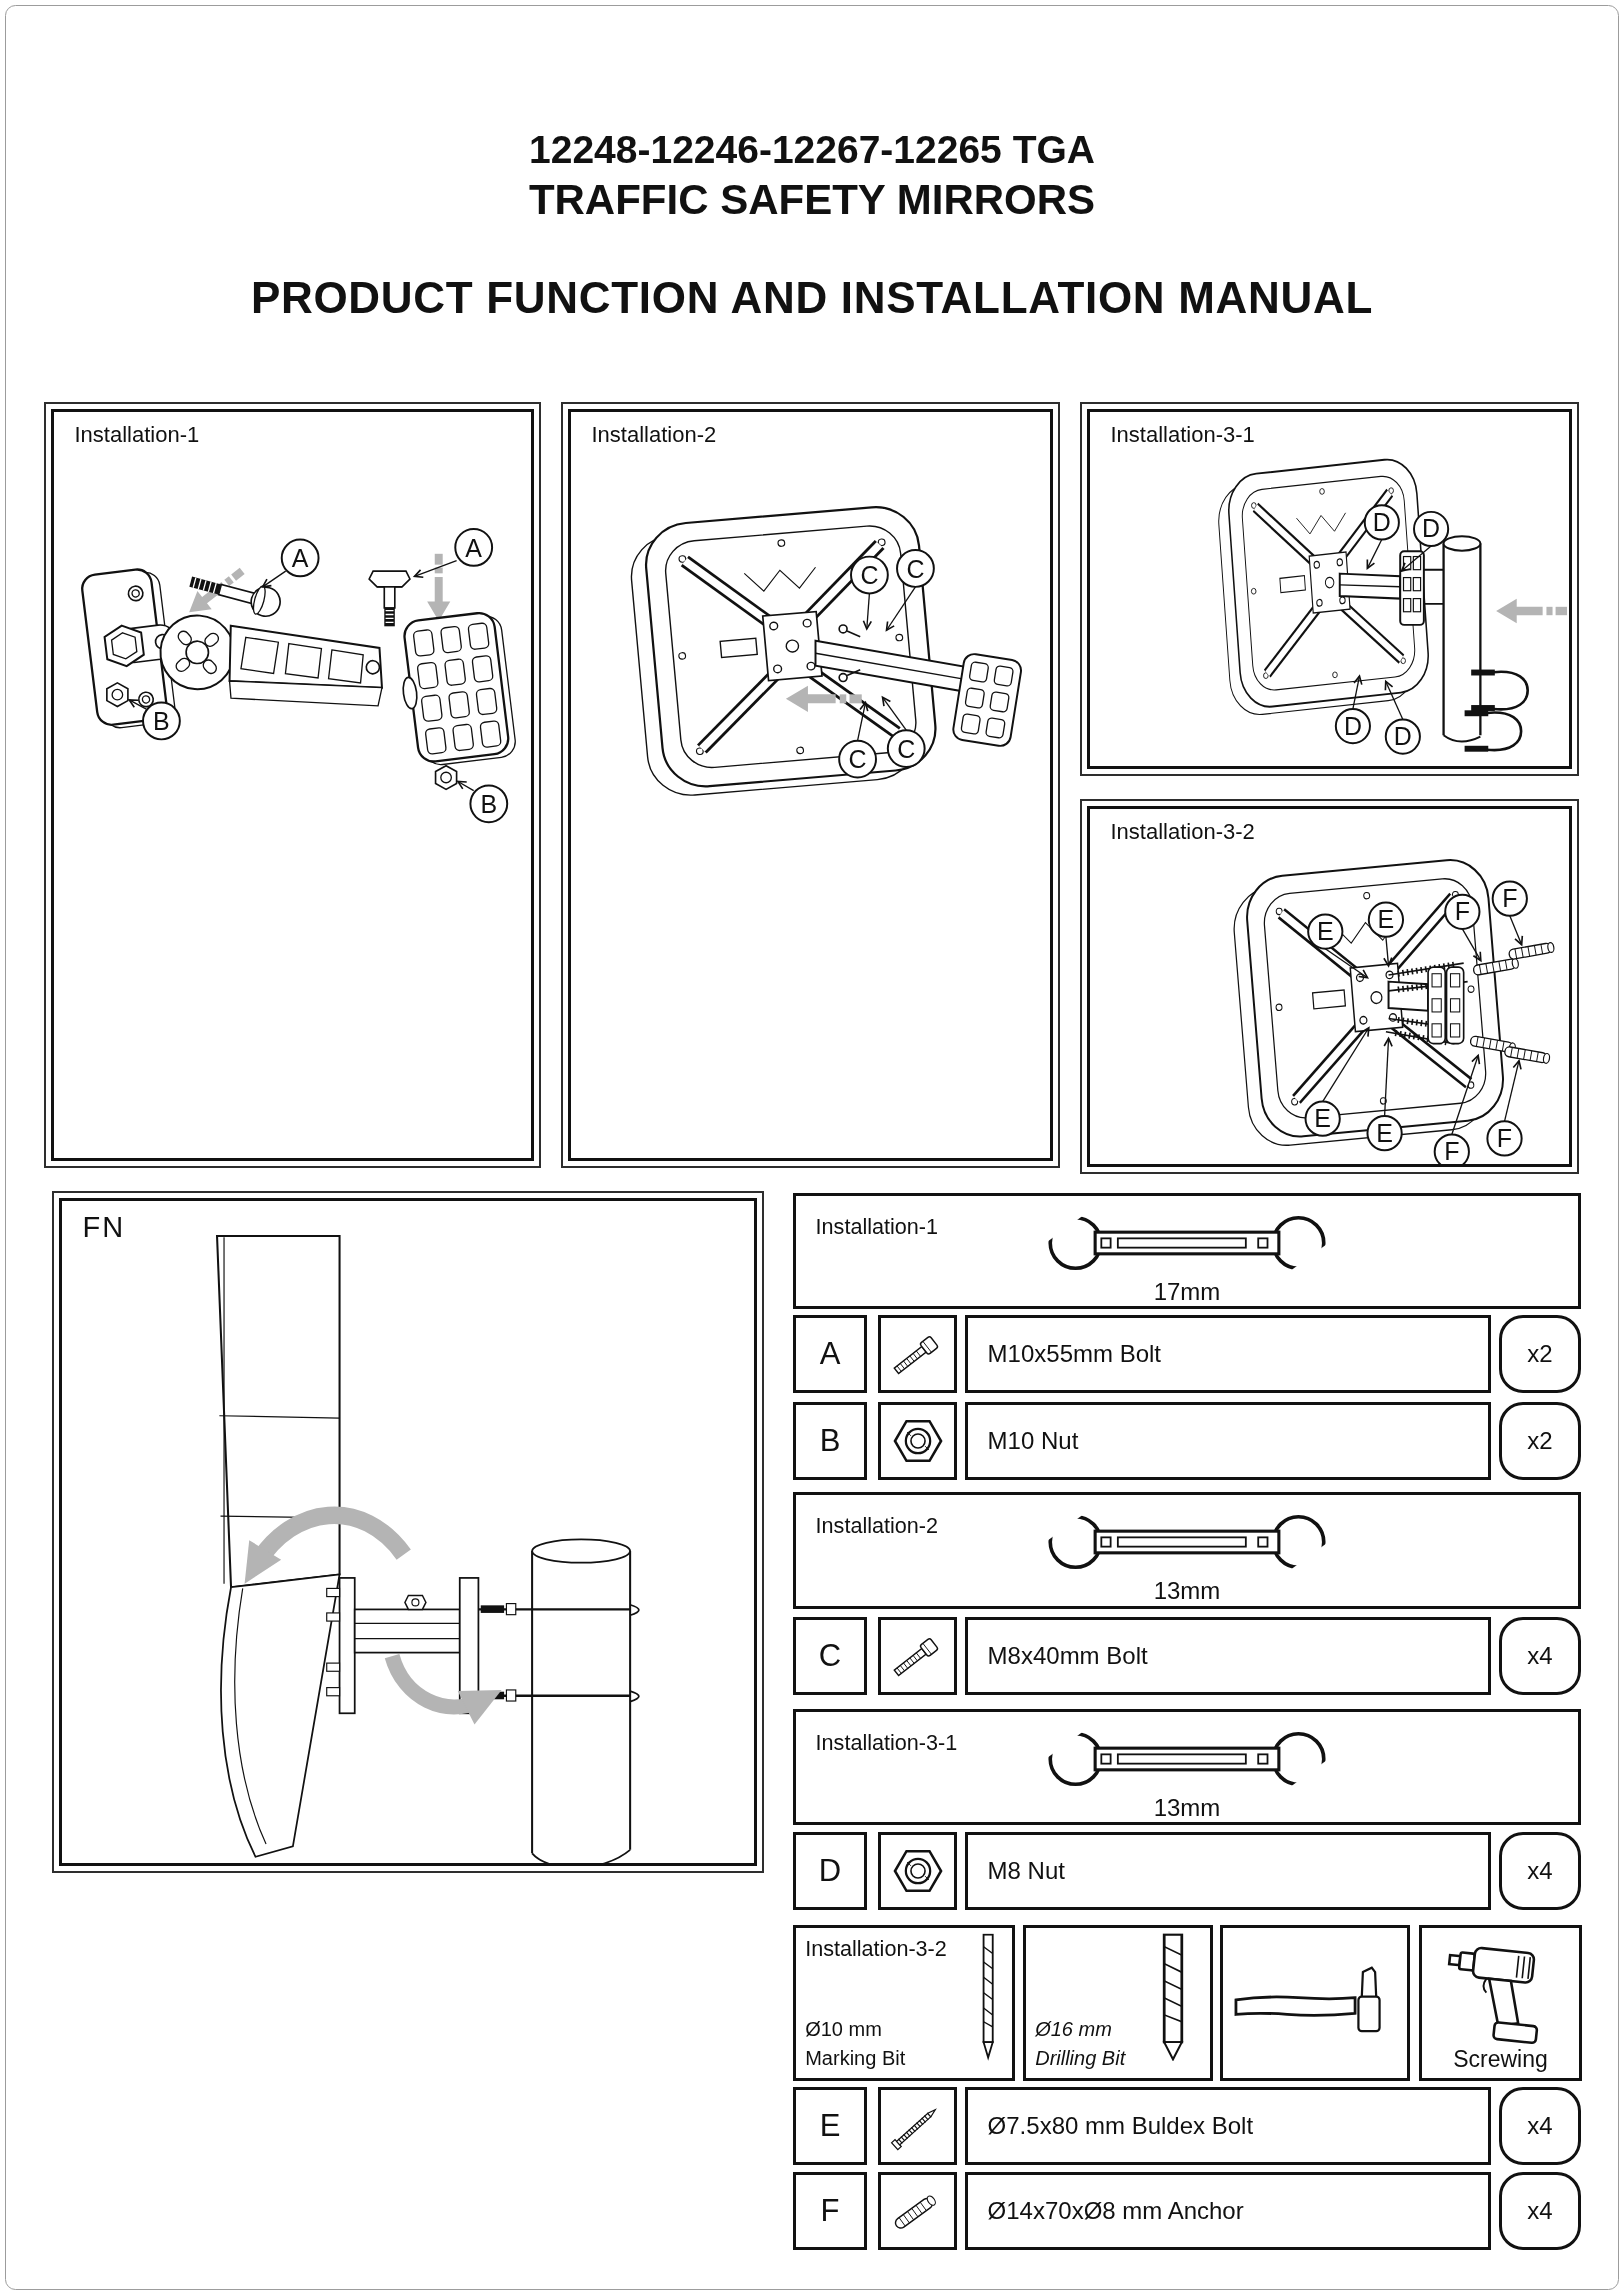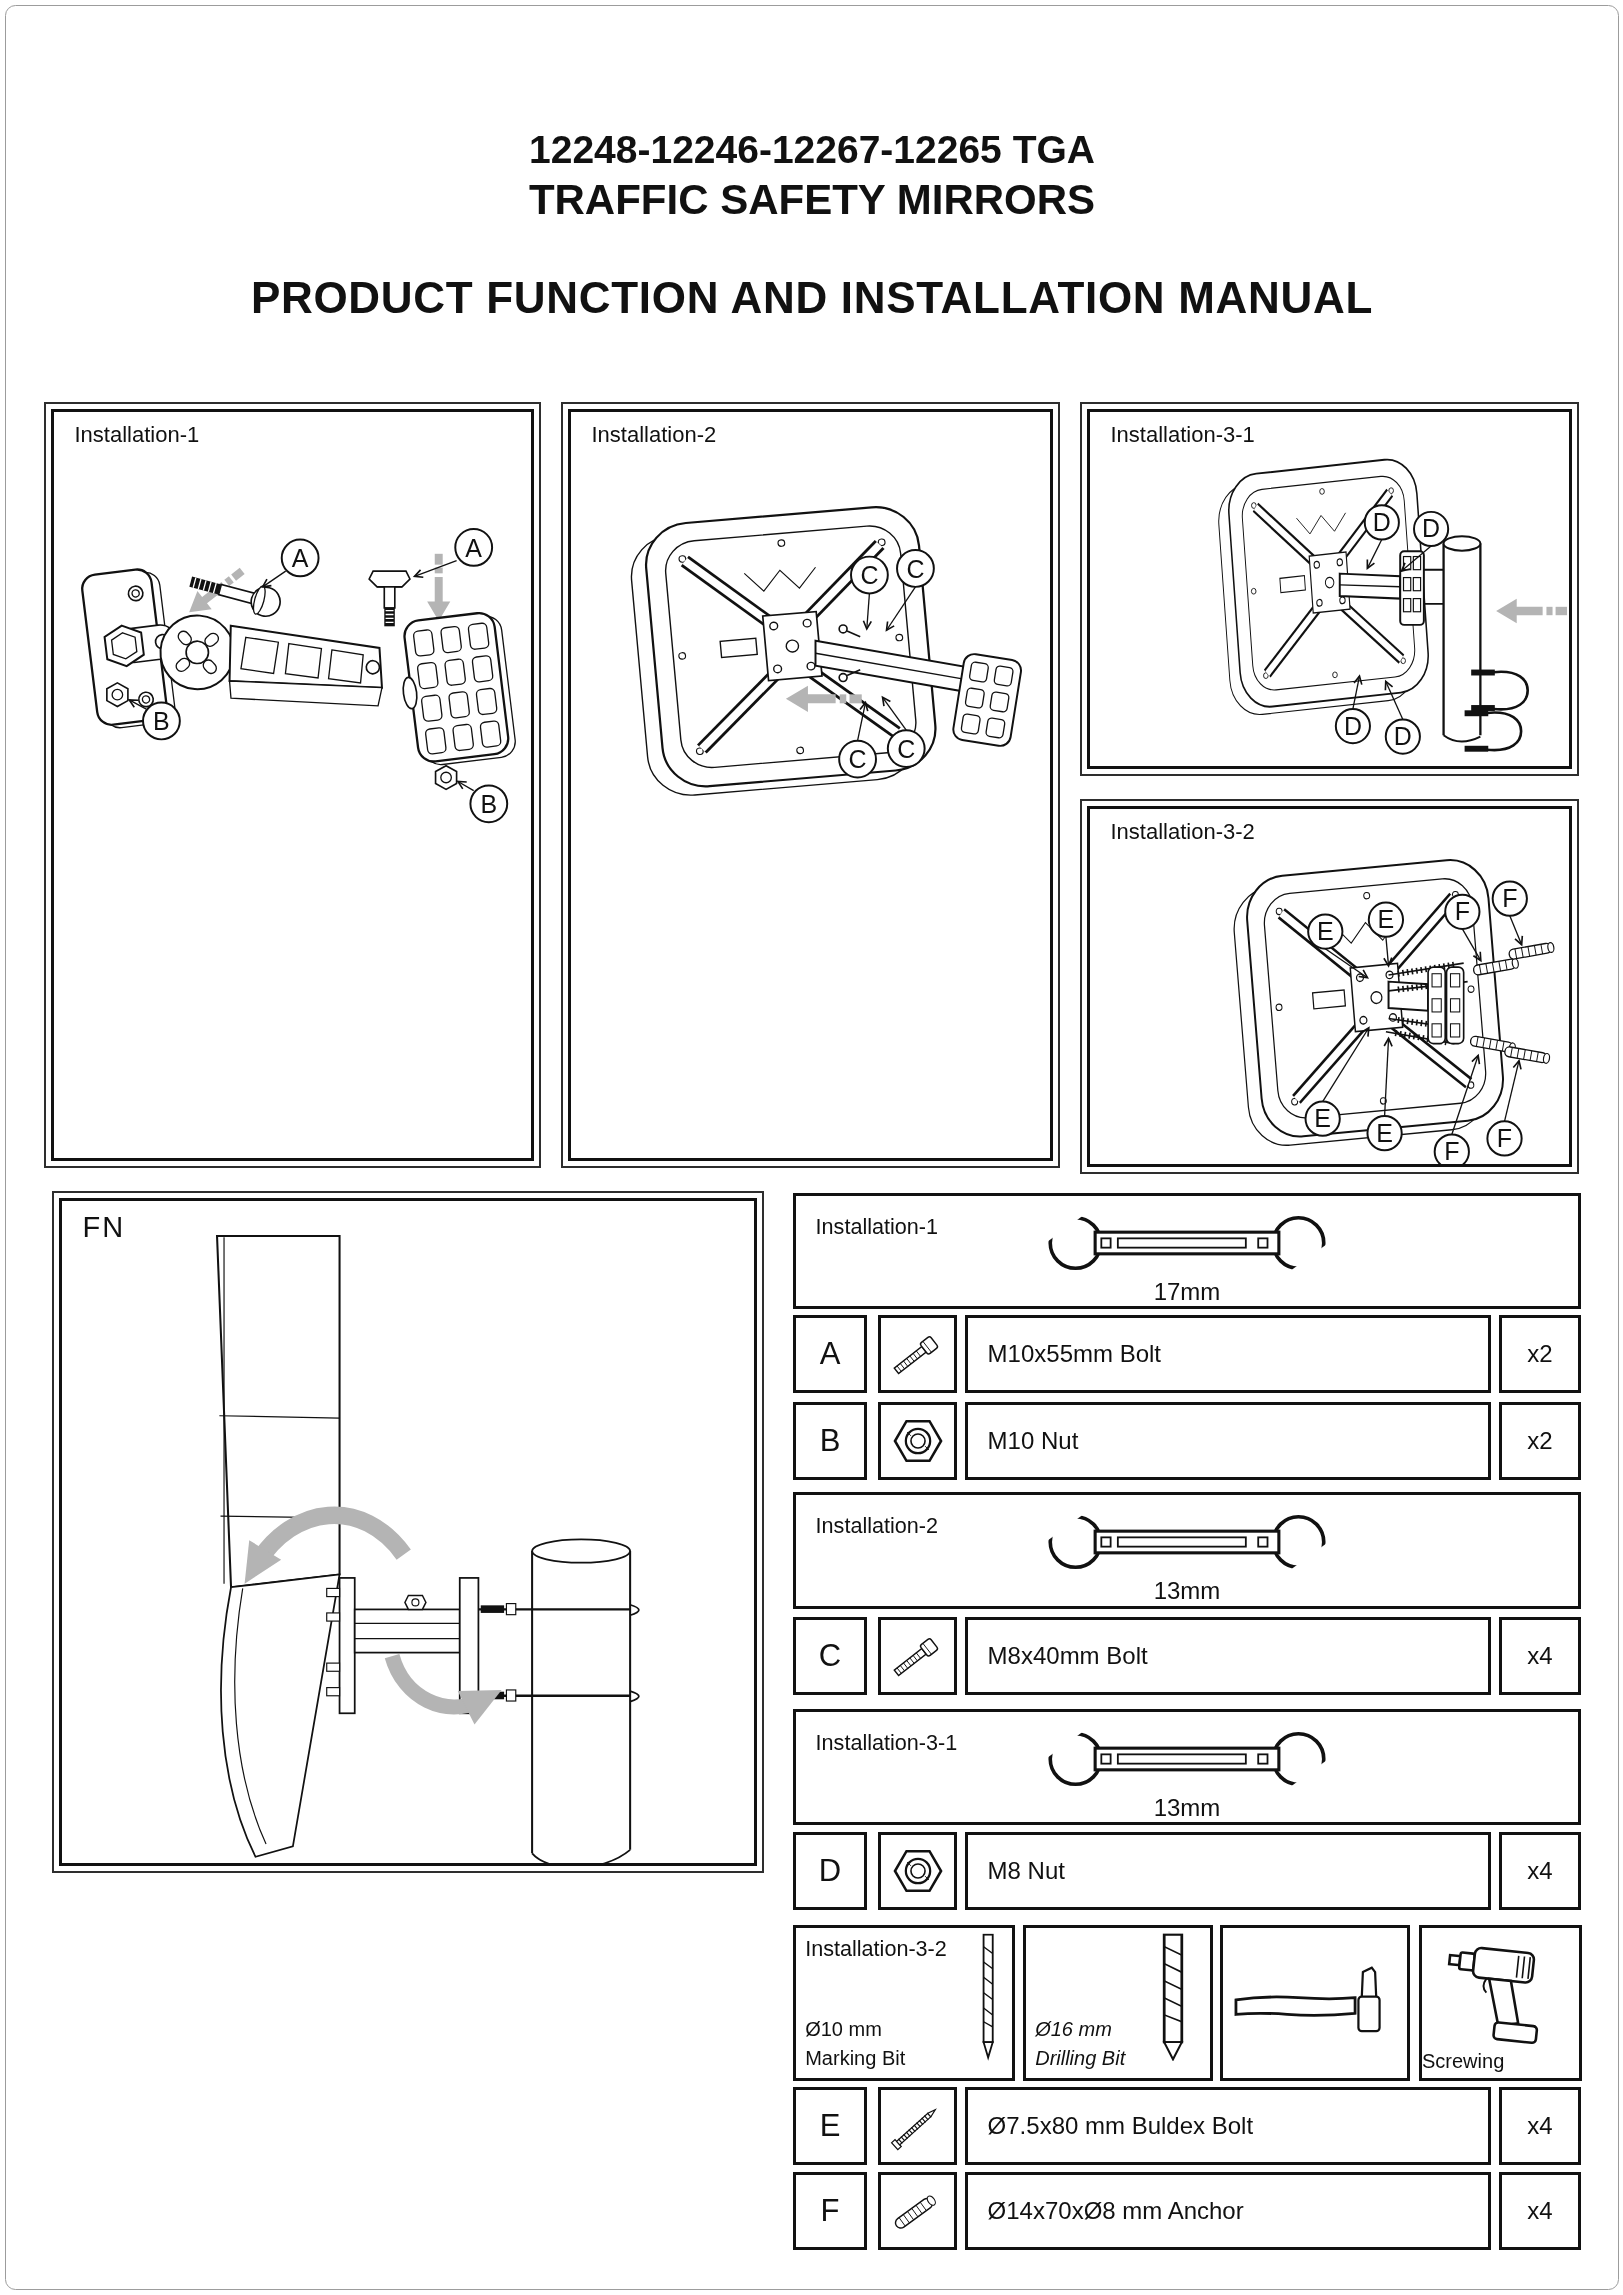--- a/index.html
+++ b/index.html
@@ -26,26 +26,26 @@
   .theader{left:0;width:788px;}
   .theader .lbl{position:absolute;left:19.6px;top:18.3px;font-size:21.6px;}
   .theader svg.wrench{position:absolute;left:50%;transform:translateX(-50%);top:2.6px;width:289px;height:88px;}
   .theader .size{position:absolute;left:0;width:100%;top:82px;text-align:center;font-size:24px;}
   .trow{position:absolute;left:0;width:788px;}
   .cell{position:absolute;top:0;height:100%;border:3.3px solid #111;box-sizing:border-box;background:#fff;display:flex;align-items:center;justify-content:center;}
   .cell.key{left:0;width:74px;font-size:31px;}
   .cell.icn{left:85px;width:79px;}
   .cell.icn svg{width:64px;height:64px;}
   .cell.desc{left:172px;width:526px;justify-content:flex-start;padding-left:19.6px;font-size:24px;}
-  .cell.qty{left:706px;width:82px;font-size:24px;}
+  .cell.qty{left:706px;width:82px;font-size:24px;border-radius:24px;}
   .tool{position:absolute;top:0;height:100%;border:3.3px solid #111;box-sizing:border-box;background:#fff;}
   .tool .tlabel{position:absolute;left:9.2px;top:7.8px;font-size:21.6px;}
   .tool .cap1{position:absolute;left:9.2px;bottom:37px;font-size:20px;}
   .tool .cap2{position:absolute;left:9.2px;bottom:7.8px;font-size:20px;margin-top:28px;}
-  .tool .cap-center{position:absolute;left:0;width:100%;bottom:5.2px;font-size:20px;}
+  .tool .cap-center{position:absolute;left:0;width:100%;bottom:5.2px;text-align:center;font-size:23px;}
 </style>
 </head>
 <body>
 
 <div class="page-border"></div>
 
 <svg width="0" height="0" style="position:absolute" aria-hidden="true">
  <defs>
   <marker id="lead" viewBox="0 0 20 20" markerWidth="20" markerHeight="20" refX="16" refY="10" orient="auto" markerUnits="userSpaceOnUse">
     <path d="M4,4 L16,10 L4,16" fill="none" stroke="#111" stroke-width="2.5"></path>

